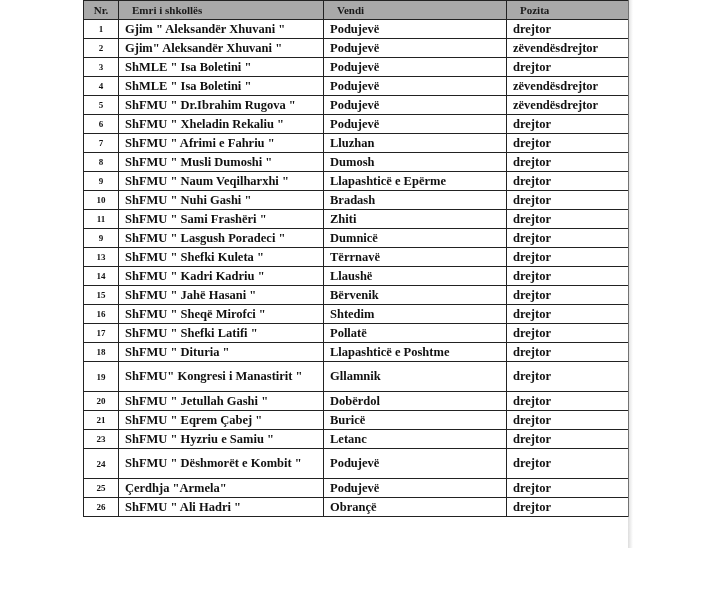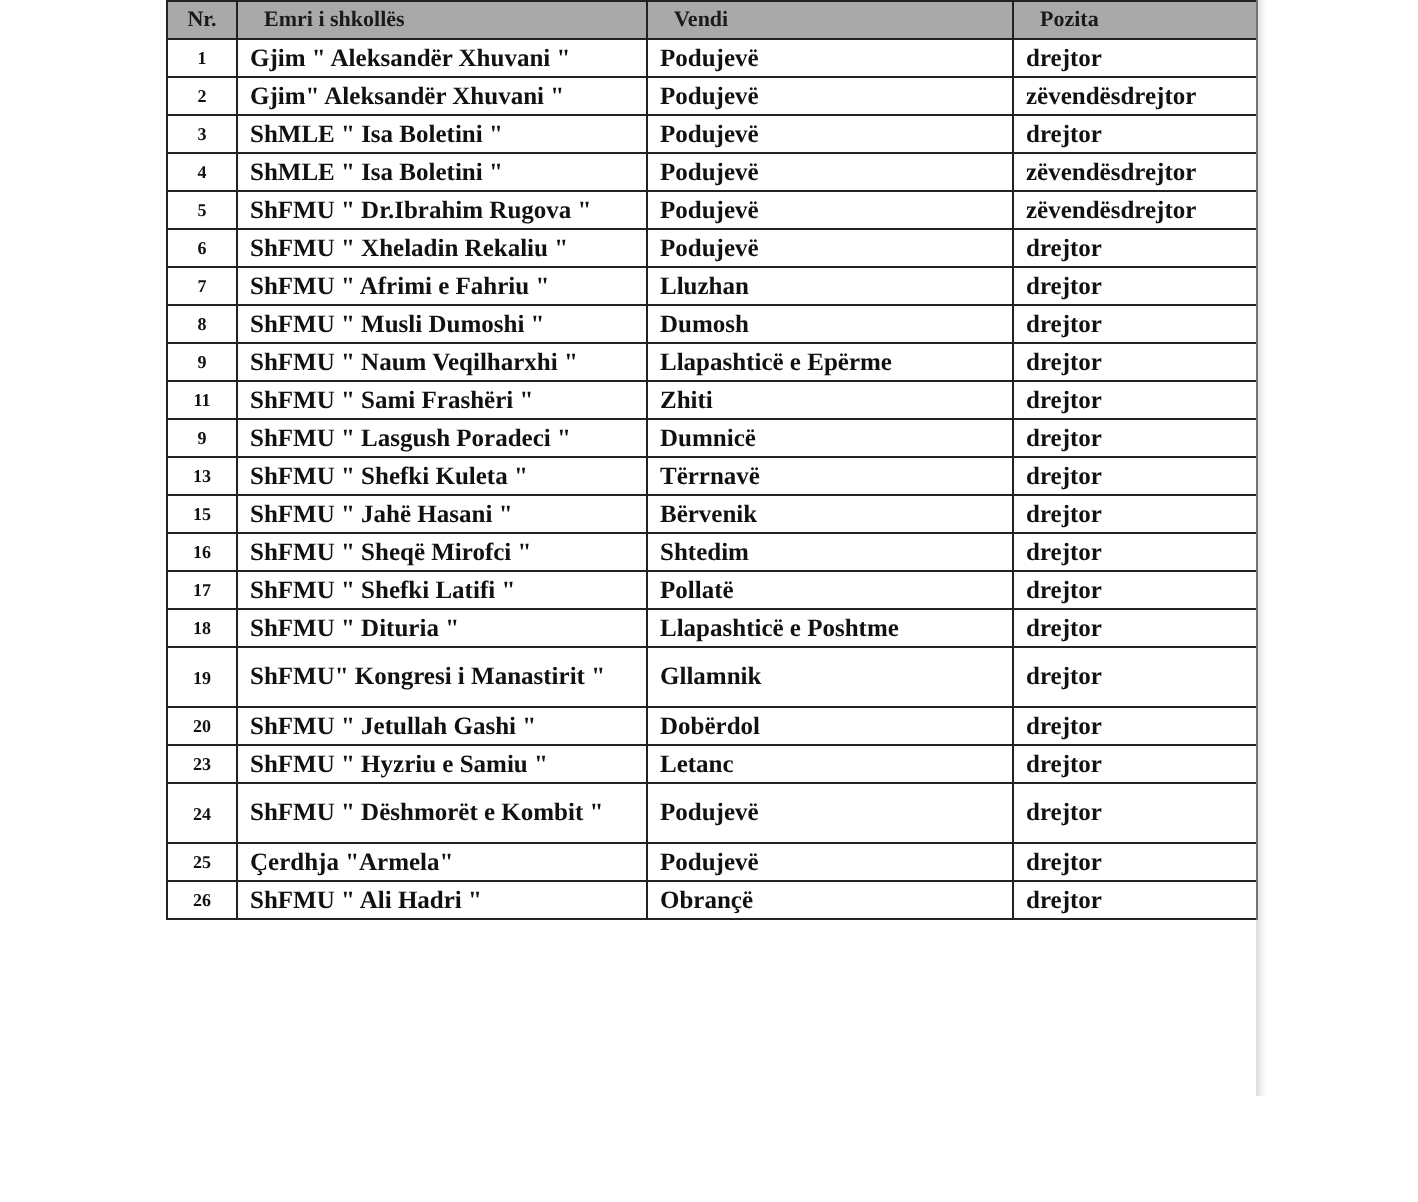--- a/index.html
+++ b/index.html
@@ -93,35 +93,47 @@
           <td>Dumosh</td>
           <td>drejtor</td>
         </tr>
         <tr>
           <td class="nr">9</td>
           <td>ShFMU " Naum Veqilharxhi "</td>
           <td>Llapashticë e Epërme</td>
           <td>drejtor</td>
         </tr>
         <tr>
+          <td class="nr">10</td>
+          <td>ShFMU " Nuhi Gashi "</td>
+          <td>Bradash</td>
+          <td>drejtor</td>
+        </tr>
+        <tr>
           <td class="nr">11</td>
           <td>ShFMU " Sami Frashëri "</td>
           <td>Zhiti</td>
           <td>drejtor</td>
         </tr>
         <tr>
           <td class="nr">9</td>
           <td>ShFMU " Lasgush Poradeci "</td>
           <td>Dumnicë</td>
           <td>drejtor</td>
         </tr>
         <tr>
           <td class="nr">13</td>
           <td>ShFMU " Shefki Kuleta "</td>
           <td>Tërrnavë</td>
+          <td>drejtor</td>
+        </tr>
+        <tr>
+          <td class="nr">14</td>
+          <td>ShFMU " Kadri Kadriu "</td>
+          <td>Llaushë</td>
           <td>drejtor</td>
         </tr>
         <tr>
           <td class="nr">15</td>
           <td>ShFMU " Jahë Hasani "</td>
           <td>Bërvenik</td>
           <td>drejtor</td>
         </tr>
         <tr>
           <td class="nr">16</td>
@@ -144,20 +156,26 @@
         <tr class="tall">
           <td class="nr">19</td>
           <td>ShFMU" Kongresi i Manastirit "</td>
           <td>Gllamnik</td>
           <td>drejtor</td>
         </tr>
         <tr>
           <td class="nr">20</td>
           <td>ShFMU " Jetullah Gashi "</td>
           <td>Dobërdol</td>
+          <td>drejtor</td>
+        </tr>
+        <tr>
+          <td class="nr">21</td>
+          <td>ShFMU " Eqrem Çabej "</td>
+          <td>Buricë</td>
           <td>drejtor</td>
         </tr>
         <tr>
           <td class="nr">23</td>
           <td>ShFMU " Hyzriu e Samiu "</td>
           <td>Letanc</td>
           <td>drejtor</td>
         </tr>
         <tr class="tall">
           <td class="nr">24</td>

